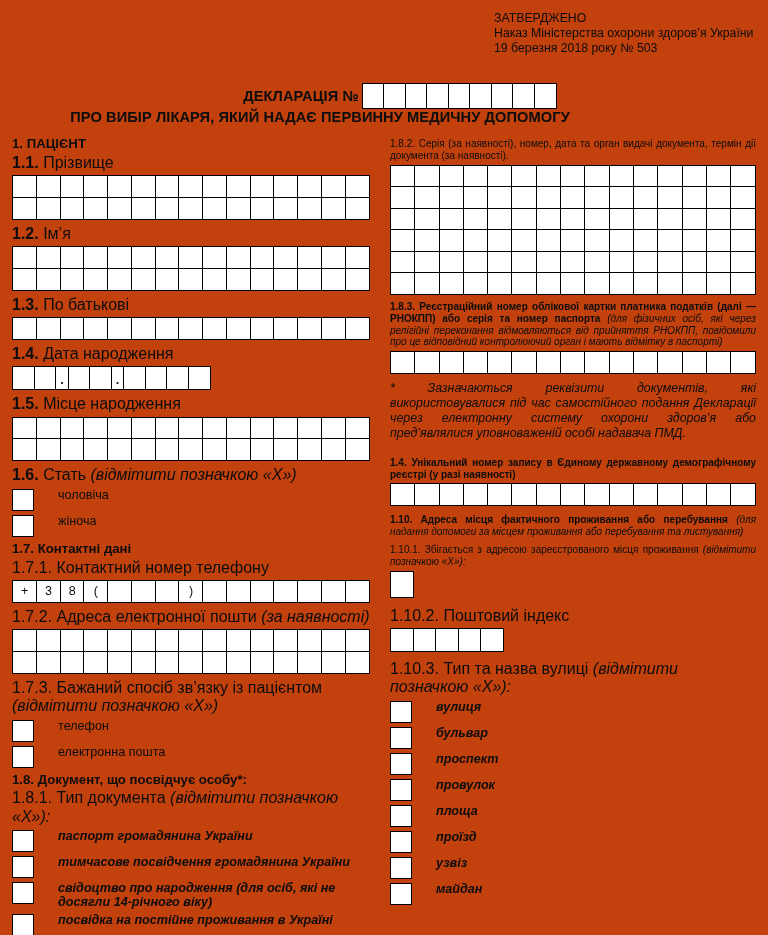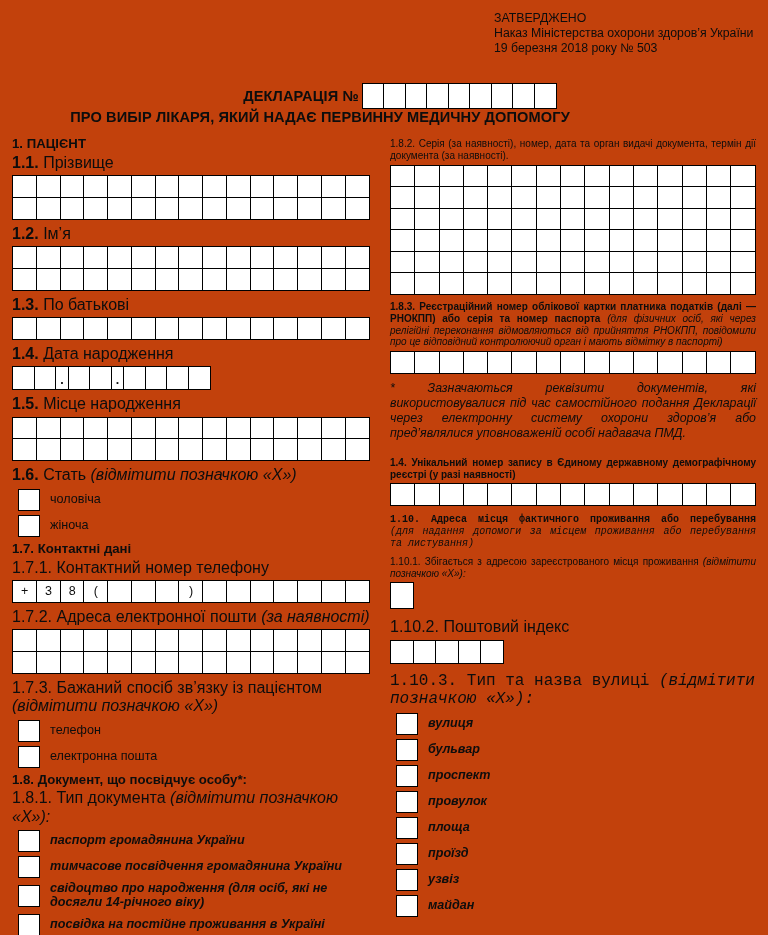--- a/index.html
+++ b/index.html
@@ -41,32 +41,32 @@
 
   
   .lbl{font-size:16px;margin:5px 0 3px;line-height:1.15;}
   .lbl .n{font-weight:bold;}
   .lbl .it,.it{font-style:italic;}
   .sec-h{font-size:13.2px;font-weight:bold;margin:4px 0 2px;line-height:1.2;}
   .tight{margin-top:2px;}
 
   
   .cb{flex:none;width:22px;height:22px;box-sizing:border-box;border:1.5px solid #000;background:#fff;}
-  .cb-row{display:flex;align-items:center;gap:10px;margin:4px 6px;}
+  .cb-row{display:flex;align-items:flex-start;gap:24px;margin:4px 0;}
   .cb-label{font-size:12.6px;line-height:1.1;}
   .opts-italic .cb-label{font-style:italic;font-weight:bold;}
   .single-cb{margin:3px 0 4px;}
   .single-cb .cb{display:inline-block;width:24px;height:27px;}
 
   
   .para{font-size:10px;line-height:1.18;text-align:justify;margin:16px 0 3px;}
   .para .b{font-weight:bold;}
   .para .i{font-style:italic;}
   .footnote{font-size:12.4px;font-style:italic;line-height:1.2;text-align:justify;margin:7px 0 8px;}
-  .mt6{margin-top:6px;} .mt8{margin-top:8px;font-family:Liberation Mono, monospace;} .mb4{margin-bottom:4px;}
+  .mt6{margin-top:6px;} .mt8{margin-top:8px;} .mb4{margin-bottom:4px;}
 </style>
 </head>
 <body>
 
 <div class="page">
 
   <div class="approval">
     <div>ЗАТВЕРДЖЕНО</div>
     <div>Наказ Міністерства охорони здоров’я України</div>
     <div>19 березня 2018 року № 503</div>

